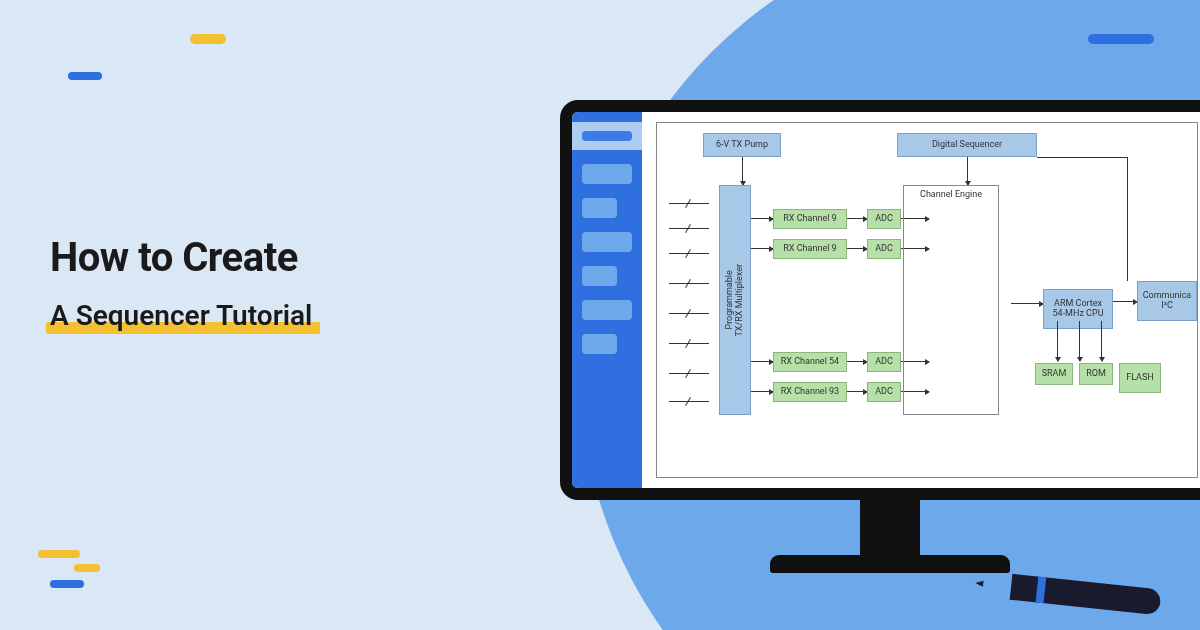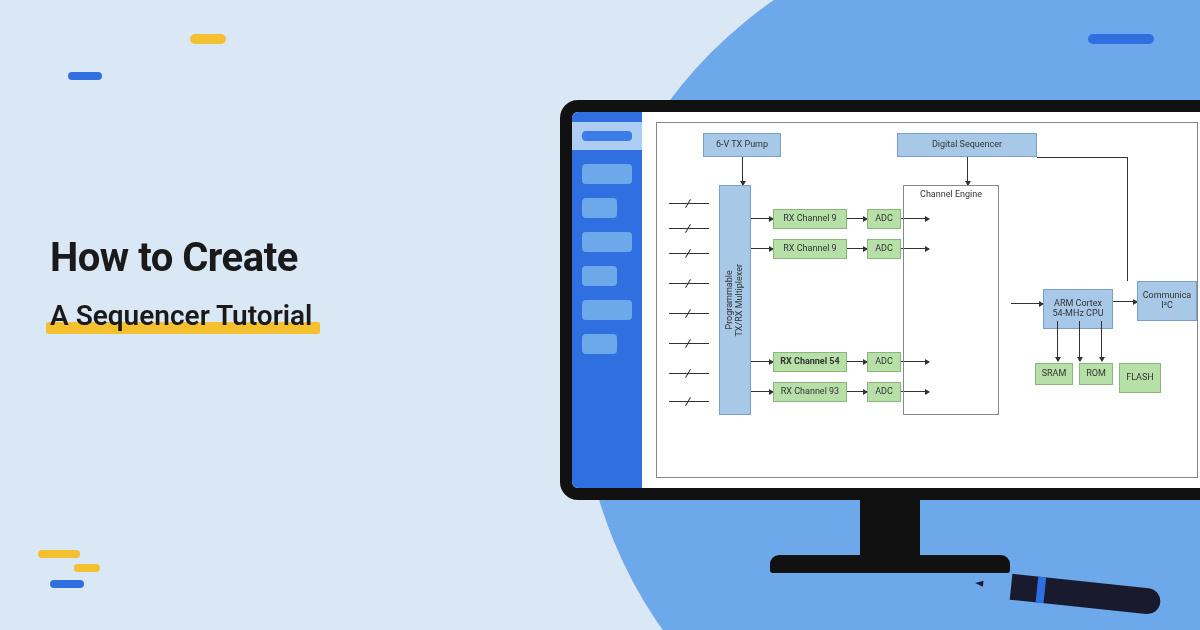--- a/index.html
+++ b/index.html
@@ -280,21 +280,21 @@
           <div class="block green" style="left:210px; top:86px; width:34px; height:20px;">ADC</div>
           <div class="arrow h r" style="left:244px; top:95px; width:28px;"></div>
 
           <div class="arrow h r" style="left:94px; top:125px; width:22px;"></div>
           <div class="block green" style="left:116px; top:116px; width:74px; height:20px;">RX Channel 9</div>
           <div class="arrow h r" style="left:190px; top:125px; width:20px;"></div>
           <div class="block green" style="left:210px; top:116px; width:34px; height:20px;">ADC</div>
           <div class="arrow h r" style="left:244px; top:125px; width:28px;"></div>
 
           <div class="arrow h r" style="left:94px; top:238px; width:22px;"></div>
-          <div class="block green" style="left:116px; top:229px; width:74px; height:20px;font-weight:bold;">RX Channel 54</div>
+          <div class="block green" style="left:116px; top:229px; width:74px; height:20px;">RX Channel 54</div>
           <div class="arrow h r" style="left:190px; top:238px; width:20px;"></div>
           <div class="block green" style="left:210px; top:229px; width:34px; height:20px;">ADC</div>
           <div class="arrow h r" style="left:244px; top:238px; width:28px;"></div>
 
           <div class="arrow h r" style="left:94px; top:268px; width:22px;"></div>
           <div class="block green" style="left:116px; top:259px; width:74px; height:20px;">RX Channel 93</div>
           <div class="arrow h r" style="left:190px; top:268px; width:20px;"></div>
           <div class="block green" style="left:210px; top:259px; width:34px; height:20px;">ADC</div>
           <div class="arrow h r" style="left:244px; top:268px; width:28px;"></div>
 

